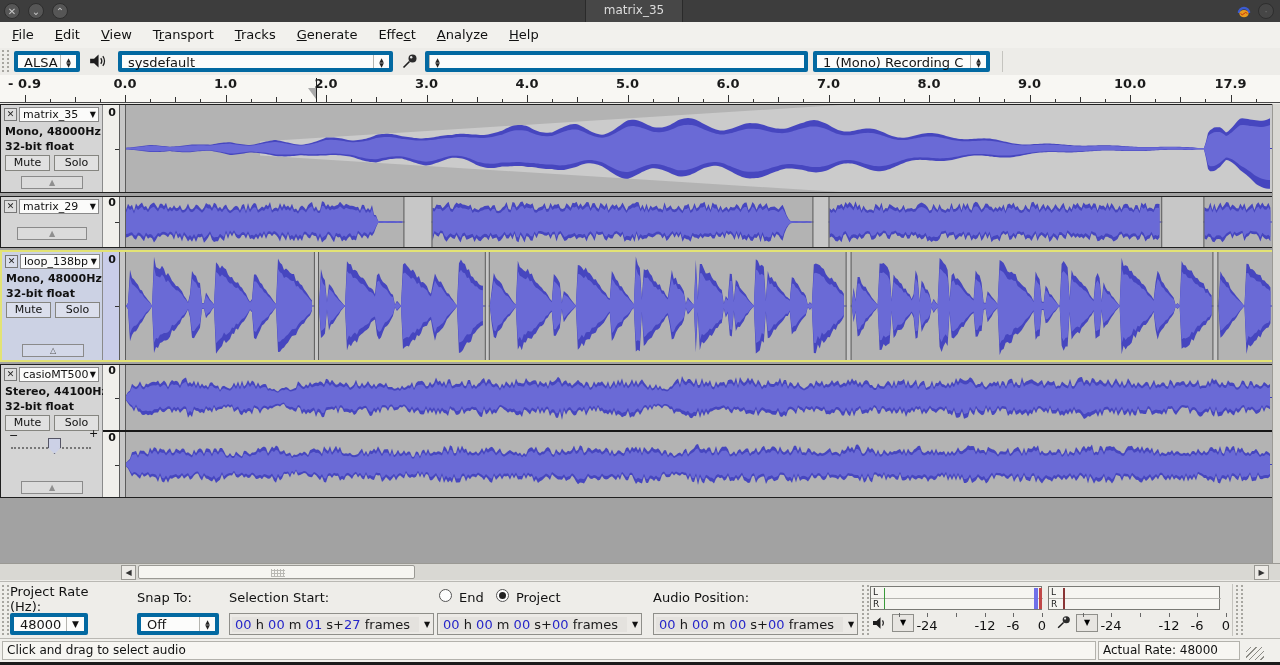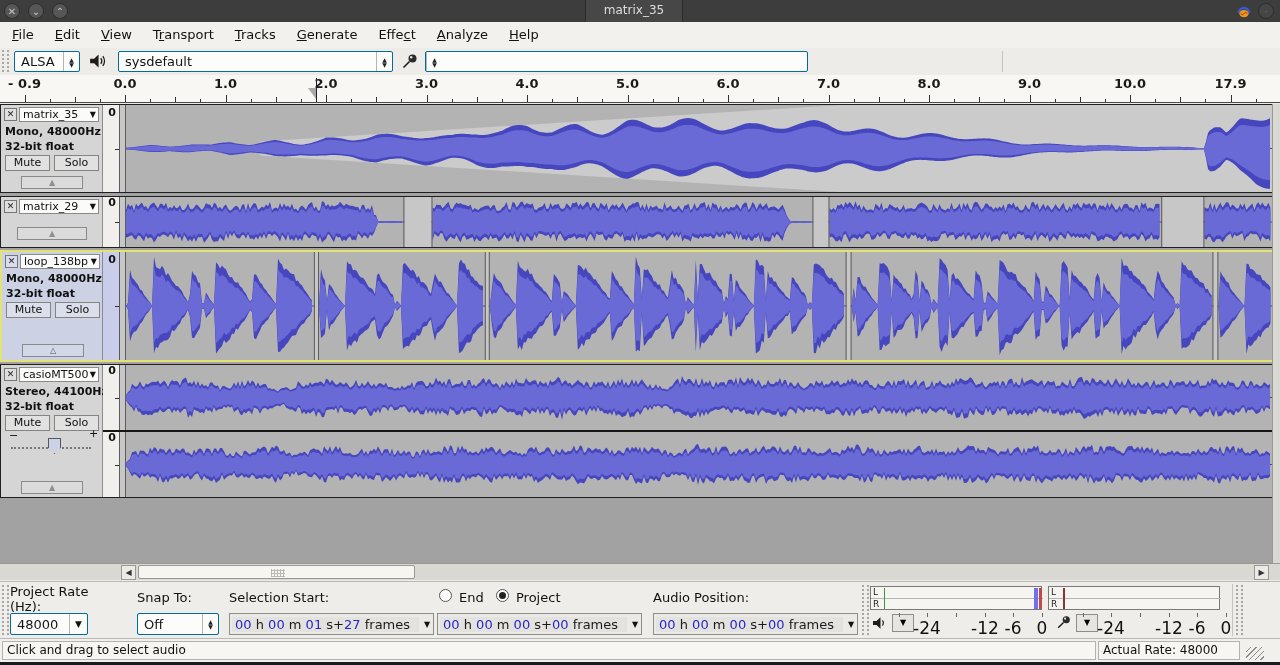--- a/index.html
+++ b/index.html
@@ -12,21 +12,21 @@
         color:#c9c9c9;font-size:10px;line-height:15px;text-align:center;border:1px solid #2e2e2e;box-sizing:border-box;}
   #titletab{position:absolute;left:585px;top:0;width:96px;height:22px;background:#474747;
         border-left:1px solid #2a2a2a;border-right:1px solid #2a2a2a;
         color:#dcdcdc;font-size:12px;text-align:center;line-height:21px;}
   
   #menubar{position:absolute;left:0;top:22px;width:1280px;height:26px;background:#f2f1ed;border-bottom:1px solid #cfcec9;}
   .mitem{position:relative;display:inline-block;padding:0 9px;margin-left:3px;font-size:13px;color:#111;line-height:25px;}
   
   #devicebar{position:absolute;left:0;top:48px;width:1280px;height:27px;background:#edece8;border-bottom:1px solid #bdbcb7;}
   .grip{position:absolute;width:3px;border-left:2px dotted #a7a6a0;border-right:2px dotted #a7a6a0;}
-  .combo{position:absolute;background:#fcfcfb;border:1px solid #0369a1;border-radius:2px;display:flex;align-items:center;box-sizing:border-box;}
+  .combo{position:absolute;background:#fcfcfb;border:4px solid #0369a1;border-radius:2px;display:flex;align-items:flex-start;box-sizing:border-box;}
   .ctxt{flex:1;padding:0 6px;font-size:13px;color:#141414;white-space:nowrap;overflow:hidden;}
   .spin{border-left:1px solid #b5b5b0;width:15px;align-self:stretch;display:flex;flex-direction:column;
         align-items:center;justify-content:center;font-size:6px;line-height:5px;color:#222;}
   .dropbox{border-left:1px solid #b5b5b0;width:17px;align-self:stretch;display:flex;align-items:center;justify-content:center;font-size:9px;color:#111;}
   .ticon{position:absolute;width:20px;height:20px;}
   
   #ruler{position:absolute;left:0;top:75px;width:1280px;height:28px;background:#f8f7f3;border-bottom:1px solid #4a4a4a;box-sizing:border-box;}
   .rlabel{position:absolute;top:1px;transform:translateX(-50%);font-size:13px;font-weight:bold;color:#1a1a1a;white-space:nowrap;}
   .rtick{position:absolute;bottom:0;width:1px;background:#333;}
   
@@ -63,21 +63,21 @@
   .tfin{flex:1;padding:0 3px;background:#e4e2de;margin:2px;white-space:nowrap;overflow:hidden;}
   .tfd{color:#2626c9;}
   .tfu{color:#1a1a1a;}
   .tfcaret{width:12px;text-align:center;font-size:8px;color:#111;}
   .radio{position:absolute;width:13px;height:13px;border-radius:50%;border:1px solid #555;box-sizing:border-box;background:#fdfdfd;}
   .radio.sel::after{content:"";position:absolute;left:2px;top:2px;width:7px;height:7px;border-radius:50%;background:#222;}
   
   .meterbox{position:absolute;height:24px;background:#f6f5f1;border:1px solid #7a7a75;box-sizing:border-box;}
   .mlabel{position:absolute;left:2px;font-size:9px;color:#222;line-height:11px;}
   .mmark{position:absolute;}
-  .mnum{position:absolute;font-size:17px;color:#111;transform:translateX(-50%);}
+  .mnum{position:absolute;font-size:13px;color:#111;transform:translateX(-50%);}
   .mtick{position:absolute;width:1px;height:4px;background:#666;}
   
   #statusbar{position:absolute;left:0;top:638px;width:1280px;height:24px;background:#f1f0ec;border-top:1px solid #b9b8b3;box-sizing:border-box;}
   .sfield{position:absolute;top:2px;height:19px;background:#f7f6f2;border:1px solid #b3b2ac;box-sizing:border-box;
         font-size:12px;color:#111;line-height:17px;padding-left:4px;white-space:nowrap;overflow:hidden;}
   #windowedge{position:absolute;left:0;top:662px;width:1280px;height:3px;background:#1b1b1b;}
 </style>
 </head>
 <body>
 
@@ -124,20 +124,27 @@
         </span>
     </div>
     <div class="ticon" style="left:400px;top:3px;">
       <svg width="20" height="20" viewBox="0 0 20 20">
         <line x1="3.5" y1="16.5" x2="9.5" y2="10.5" stroke="#1d1d1d" stroke-width="1.6"></line>
         <circle cx="12.5" cy="7.5" r="4" fill="#2b2b2b"></circle>
         <circle cx="11.2" cy="6.2" r="1.2" fill="#e8e8e8"></circle>
       </svg>
     </div>
     <div class="combo" style="left:425px;top:3px;width:383px;height:21px;">
+      <span class="spin">
+          <span>▲</span>
+          <span>▼</span>
+        </span>
+    </div>
+    <div class="combo" style="left:813px;top:3px;width:177px;height:21px;">
+      <span class="ctxt">1 (Mono) Recording C</span>
       <span class="spin">
           <span>▲</span>
           <span>▼</span>
         </span>
     </div>
     <div class="abs" style="left:1002px;top:3px;width:1px;height:21px;background:#c5c4bf;"></div>
   </div>
 
   <div id="ruler">
       <div class="rtick" style="left:24.5px;height:7px;"></div>

